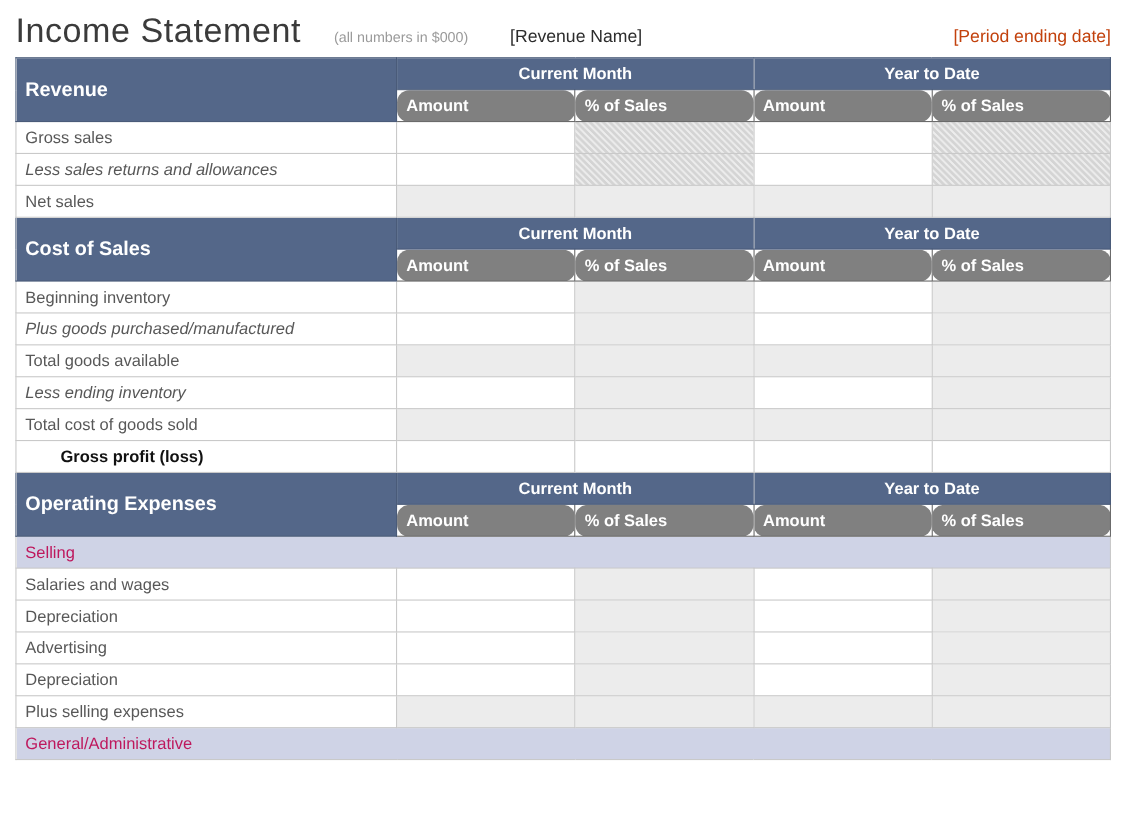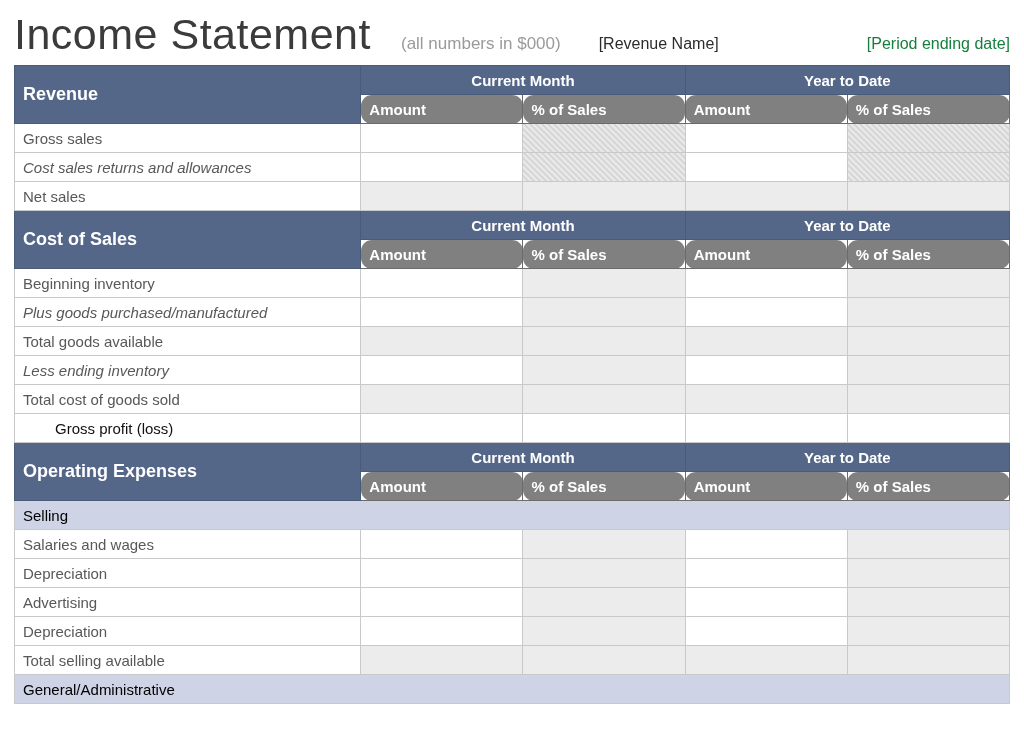--- a/index.html
+++ b/index.html
@@ -11,39 +11,39 @@
     overflow: hidden;
   }
   .sheet { padding: 10px 14px 0 14px; }
   .topbar {
     display: flex;
     align-items: baseline;
     gap: 24px;
     margin-bottom: 6px;
   }
   .title {
-    font-size: 43px;
+    font-size: 31px;
     color: #3b3b3b;
     font-weight: 400;
     letter-spacing: 0.5px;
   }
   .units {
-    font-size: 17px;
+    font-size: 13px;
     color: #9a9a9a;
     margin-left: 6px;
   }
   .company {
     font-size: 16px;
     color: #2c2c2c;
     margin-left: 14px;
   }
   .period {
     margin-left: auto;
     font-size: 16px;
-    color: #15803d;
+    color: #c2410c;
   }
   table.grid {
     border-collapse: collapse;
     width: 100%;
     table-layout: fixed;
   }
   table.grid td, table.grid th {
     border: 1px solid #c9c9c9;
     padding: 4px 8px;
     font-size: 15px;
@@ -64,34 +64,34 @@
   .sub-head {
     background: #808080;
     color: #fff;
     font-weight: 600;
   }
   .sect-head, .sub-head { border-color: #4a5b79 !important; }
   .sub-head { border-color: #6b6b6b !important; border-radius: 11px; }
 
   .row-label { color: #585858; margin-top: 30px; }
   .row-label.ital { font-style: italic; }
-  .row-label.bold { color: #111; font-weight: 400; padding-left: 40px; }
+  .row-label.bold { color: #111; font-weight: 700; padding-left: 40px; }
 
   .cell-white { background: #ffffff; }
   .cell-grey  { background: #ececec; }
   .cell-hatch {
     background-color: #ececec;
     background-image:
       linear-gradient(45deg, rgba(0,0,0,0.10) 25%, transparent 25%, transparent 50%,
                       rgba(0,0,0,0.10) 50%, rgba(0,0,0,0.10) 75%, transparent 75%, transparent);
     background-size: 6px 6px;
   }
   .band {
     background: #cfd3e6;
-    color: #000000;
+    color: #be185d;
     font-size: 14px;
   }
   .band td { border-color: #b8becd; }
 </style>
 </head>
 <body>
 
 <div class="sheet">
 
   <div class="topbar">
@@ -122,21 +122,21 @@
           <td class="sub-head">% of Sales</td>
         </tr>
         <tr>
           <td class="row-label">Gross sales</td>
           <td class="cell-white"></td>
           <td class="cell-hatch"></td>
           <td class="cell-white"></td>
           <td class="cell-hatch"></td>
         </tr>
         <tr>
-          <td class="row-label ital">Cost sales returns and allowances</td>
+          <td class="row-label ital">Less sales returns and allowances</td>
           <td class="cell-white"></td>
           <td class="cell-hatch"></td>
           <td class="cell-white"></td>
           <td class="cell-hatch"></td>
         </tr>
         <tr>
           <td class="row-label">Net sales</td>
           <td class="cell-grey"></td>
           <td class="cell-grey"></td>
           <td class="cell-grey"></td>
@@ -231,21 +231,21 @@
           <td class="cell-grey"></td>
         </tr>
         <tr>
           <td class="row-label">Depreciation</td>
           <td class="cell-white"></td>
           <td class="cell-grey"></td>
           <td class="cell-white"></td>
           <td class="cell-grey"></td>
         </tr>
         <tr>
-          <td class="row-label">Total selling available</td>
+          <td class="row-label">Plus selling expenses</td>
           <td class="cell-grey"></td>
           <td class="cell-grey"></td>
           <td class="cell-grey"></td>
           <td class="cell-grey"></td>
         </tr>
         <tr class="band">
           <td colspan="5">General/Administrative</td>
         </tr>
       </tbody>
   </table>

